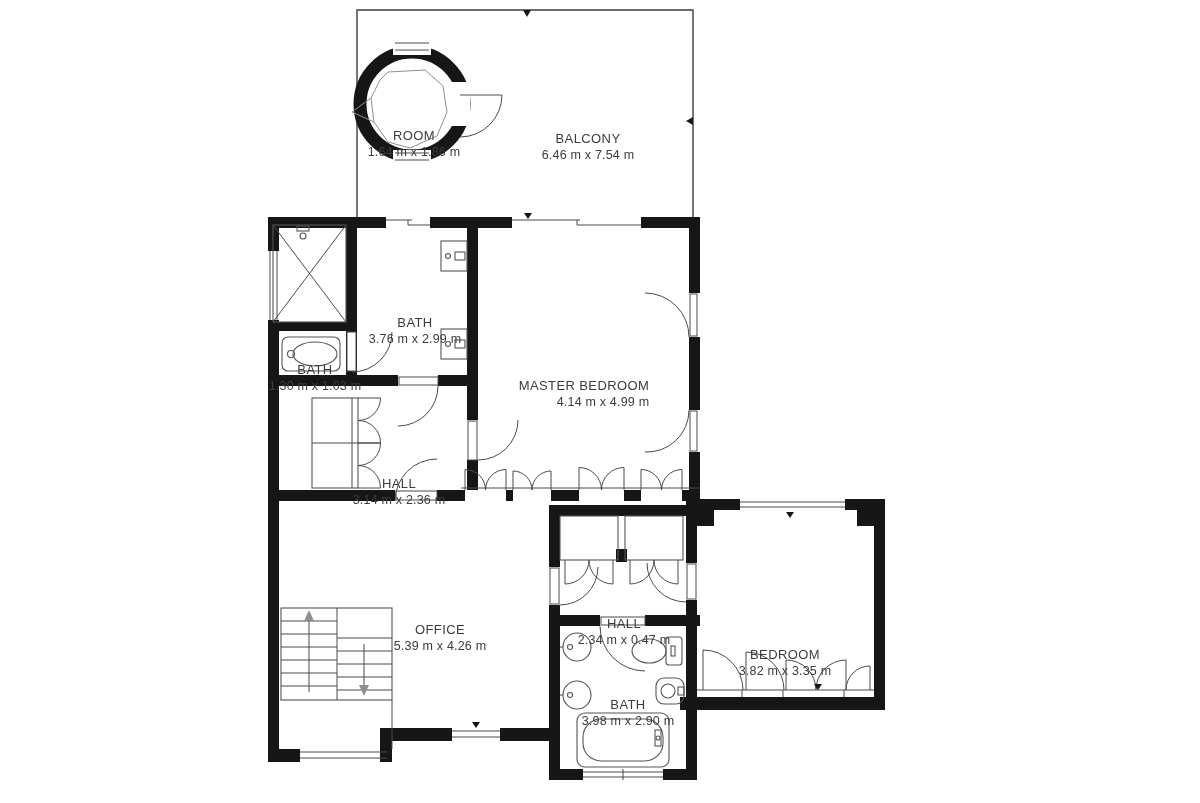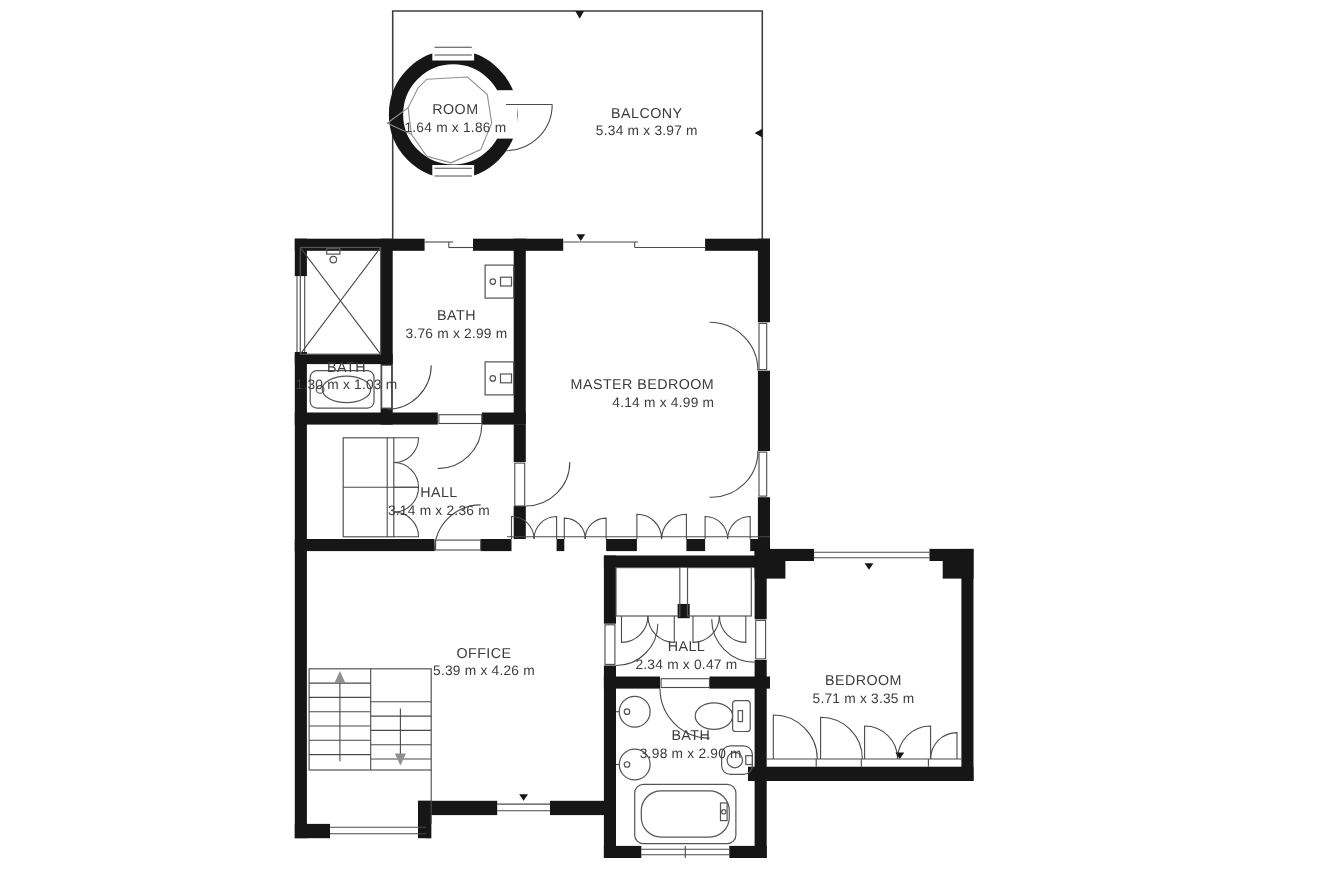--- a/index.html
+++ b/index.html
@@ -10,21 +10,21 @@
   .thin{stroke:#3d3d3d;stroke-width:1.4;fill:none;}
   .hair{stroke:#4a4a4a;stroke-width:1;fill:none;}
   .fixn{stroke:#555;stroke-width:1.1;fill:none;}
   .leaf{fill:#ffffff;stroke:#4a4a4a;stroke-width:1;}
   .winw{fill:#ffffff;}
   .blob{stroke:#8f8f8f;stroke-width:1;fill:none;}
   .tick{fill:#161616;}
   .lbl{position:absolute;transform:translateX(-50%);text-align:center;white-space:nowrap;
        color:#3c3c3c;font-size:13px;line-height:16px;letter-spacing:.4px;}
   .lbl .dims{font-size:12.5px;letter-spacing:.2px;display:block;text-align:right;}
-  .lbl .rname{display:block;}
+  .lbl .rname{display:block;margin-top:36px;}
 </style>
 </head>
 <body>
 
 <div id="stage">
 
 <svg width="1200" height="803" viewBox="0 0 1200 803">
 
   <g>
     <path class="thin" d="M357,217 L357,10 L693,10 L693,217"></path>
@@ -324,21 +324,21 @@
   </g>
 </svg>
 
 <div>
   <div class="lbl" style="left:414px;top:92px">
     <span class="rname">ROOM</span>
     <span class="dims">1.64 m x 1.86 m</span>
   </div>
   <div class="lbl" style="left:588px;top:95px">
     <span class="rname">BALCONY</span>
-    <span class="dims">5.34 m x 3.97 m</span>
+    <span class="dims">6.46 m x 7.54 m</span>
   </div>
   <div class="lbl" style="left:415px;top:279px">
     <span class="rname">BATH</span>
     <span class="dims">3.76 m x 2.99 m</span>
   </div>
   <div class="lbl" style="left:315px;top:326px">
     <span class="rname">BATH</span>
     <span class="dims">1.30 m x 1.03 m</span>
   </div>
   <div class="lbl" style="left:584px;top:342px">
@@ -352,21 +352,21 @@
   <div class="lbl" style="left:440px;top:586px">
     <span class="rname">OFFICE</span>
     <span class="dims">5.39 m x 4.26 m</span>
   </div>
   <div class="lbl" style="left:624px;top:580px">
     <span class="rname">HALL</span>
     <span class="dims">2.34 m x 0.47 m</span>
   </div>
   <div class="lbl" style="left:785px;top:611px">
     <span class="rname">BEDROOM</span>
-    <span class="dims">5.71 m x 3.35 m</span>
+    <span class="dims">3.82 m x 3.35 m</span>
   </div>
   <div class="lbl" style="left:628px;top:661px">
     <span class="rname">BATH</span>
     <span class="dims">3.98 m x 2.90 m</span>
   </div>
 </div>
 
 </div>
 
 </body></html>

